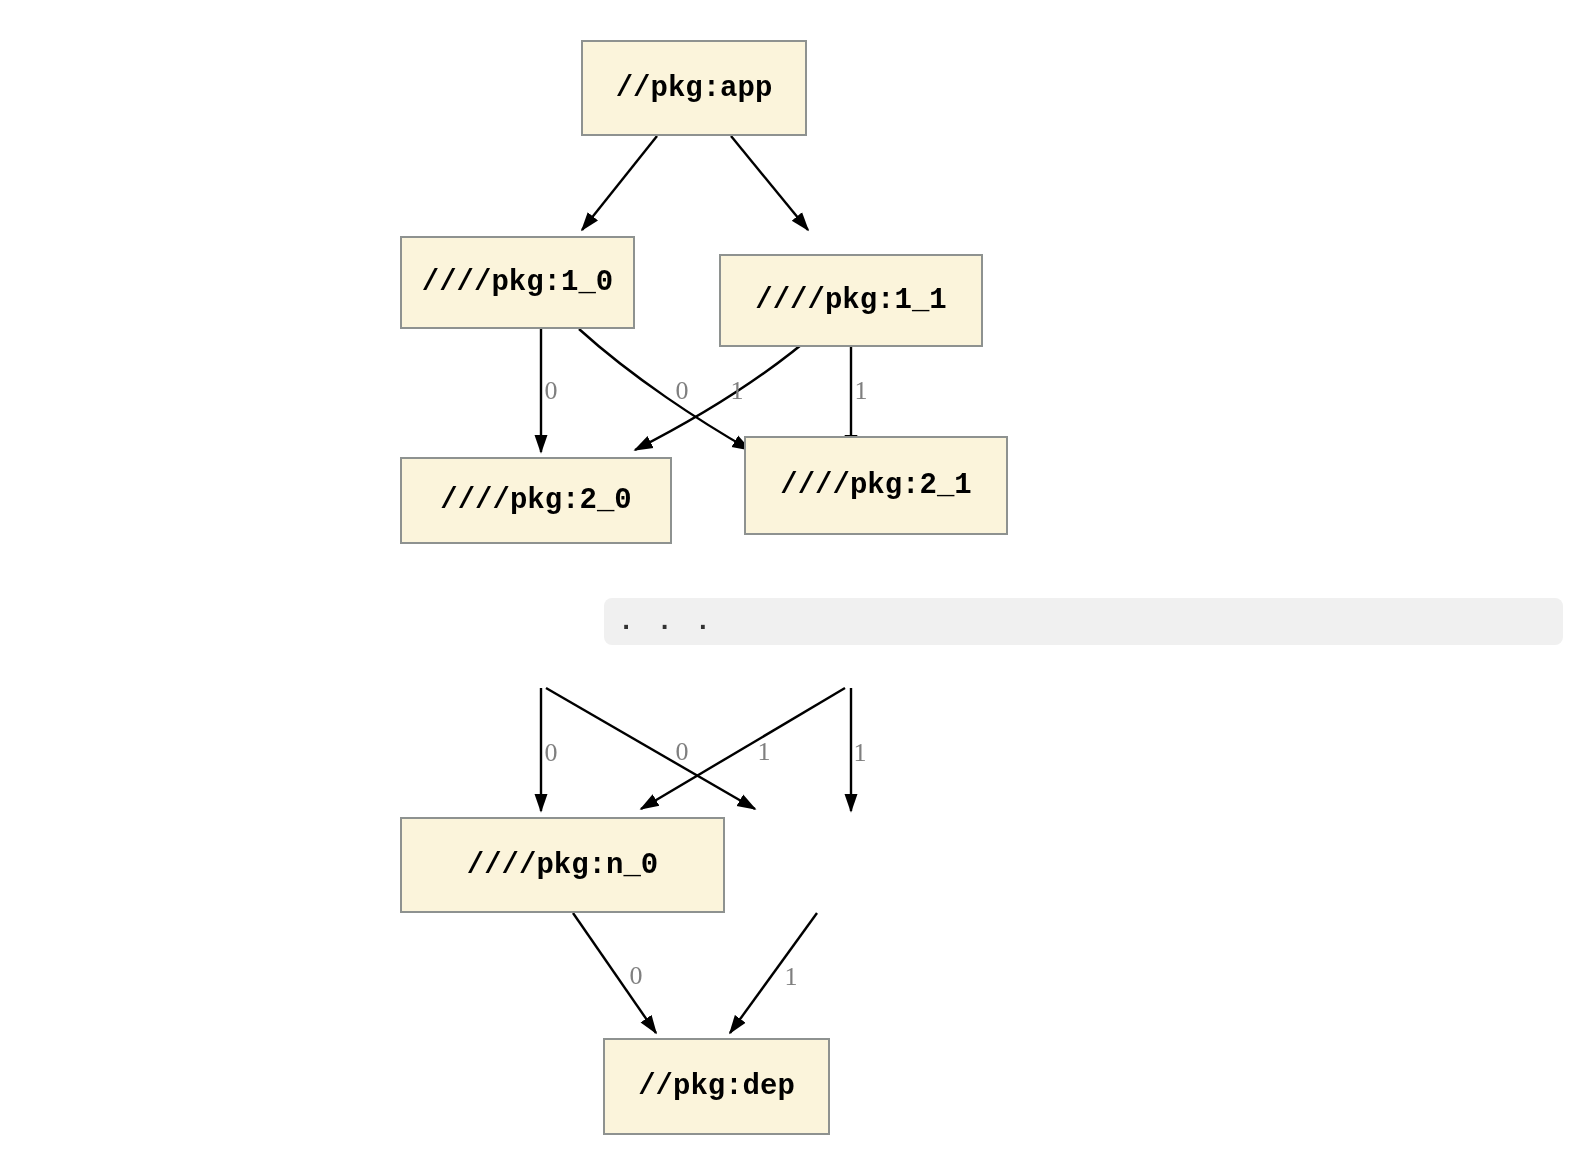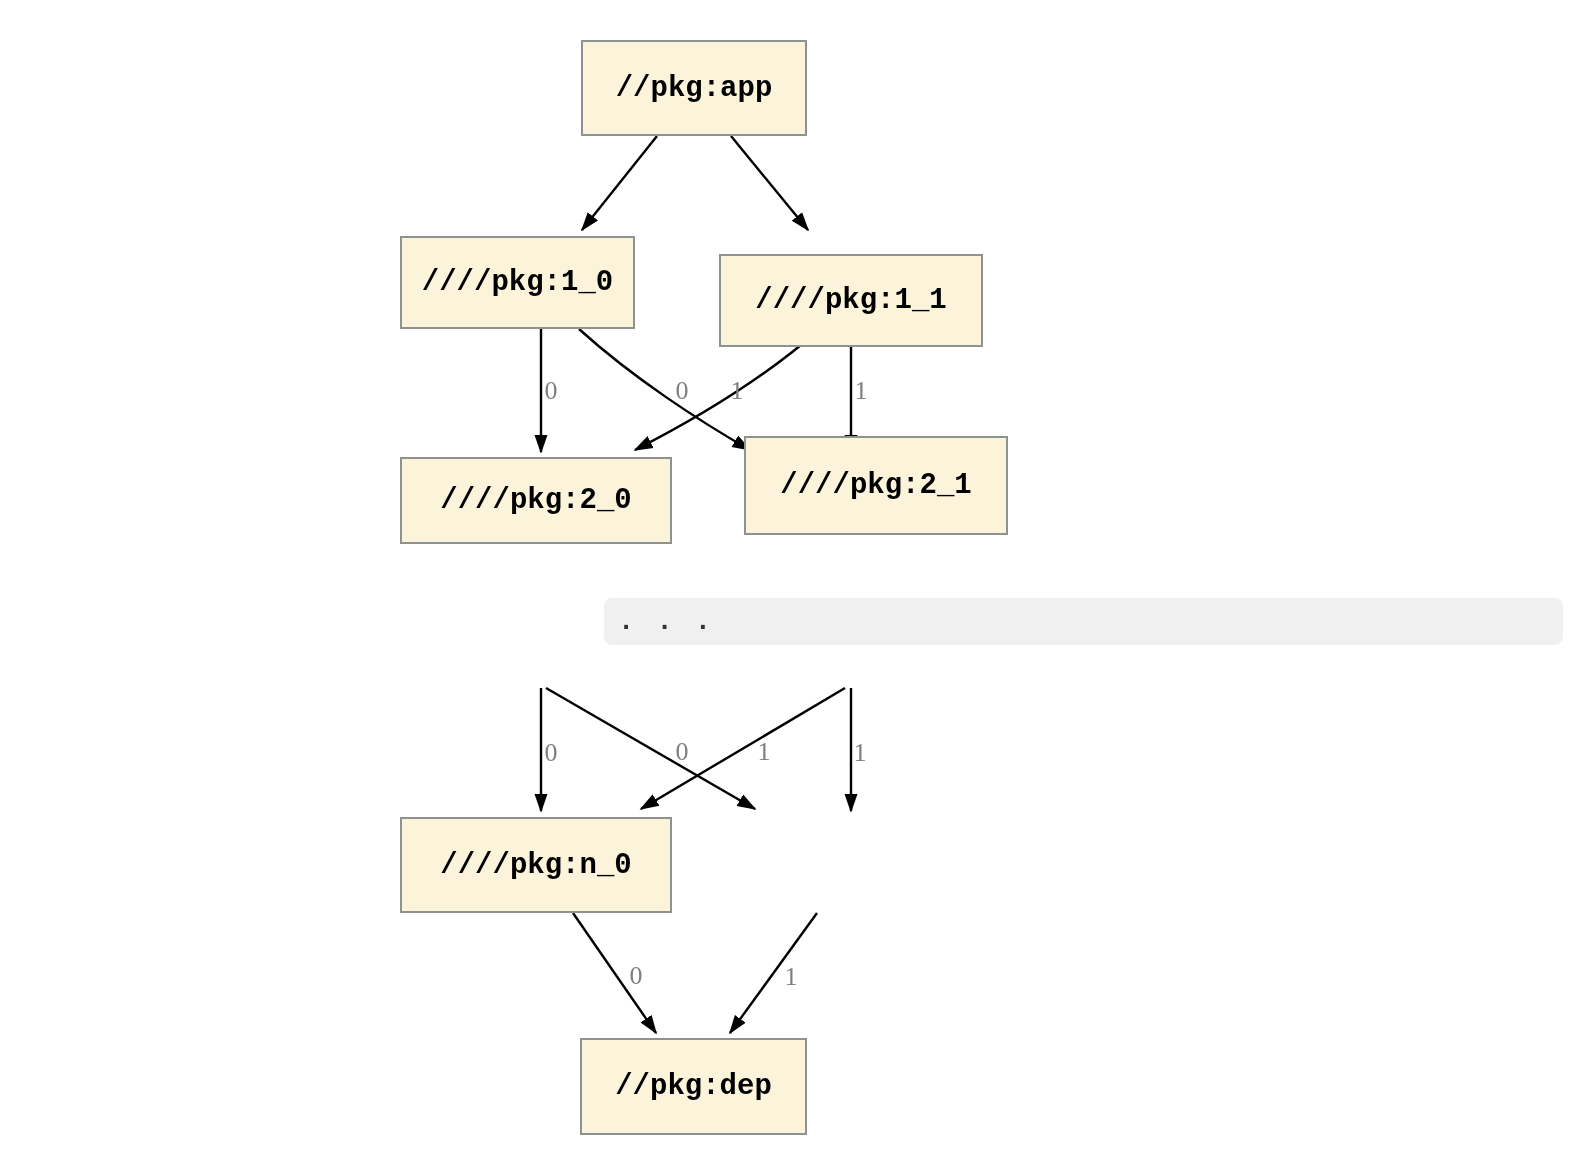--- a/index.html
+++ b/index.html
@@ -102,26 +102,26 @@
   </div>
 
   <div class="node" style="left:719px; top:436px; width:264px; height:99px;margin-left:25px;">
     <span>////pkg:2_1</span>
   </div>
 
   <div class="separator">
     <span>. . .</span>
   </div>
 
-  <div class="node" style="left:400px; top:817px; width:272px; height:96px;">
+  <div class="node" style="left:400px; top:817px; width:325px; height:96px;">
     <span>////pkg:n_0</span>
   </div>
 
 
-  <div class="node" style="left:580px; top:1038px; width:227px; height:97px;">
+  <div class="node" style="left:603px; top:1038px; width:227px; height:97px;">
     <span>//pkg:dep</span>
   </div>
 
   <span class="elabel" style="left:551px; top:391px;">0</span>
   <span class="elabel" style="left:682px; top:391px;">0</span>
   <span class="elabel" style="left:737px; top:391px;">1</span>
   <span class="elabel" style="left:861px; top:391px;">1</span>
 
   <span class="elabel" style="left:551px; top:753px;">0</span>
   <span class="elabel" style="left:682px; top:752px;">0</span>

